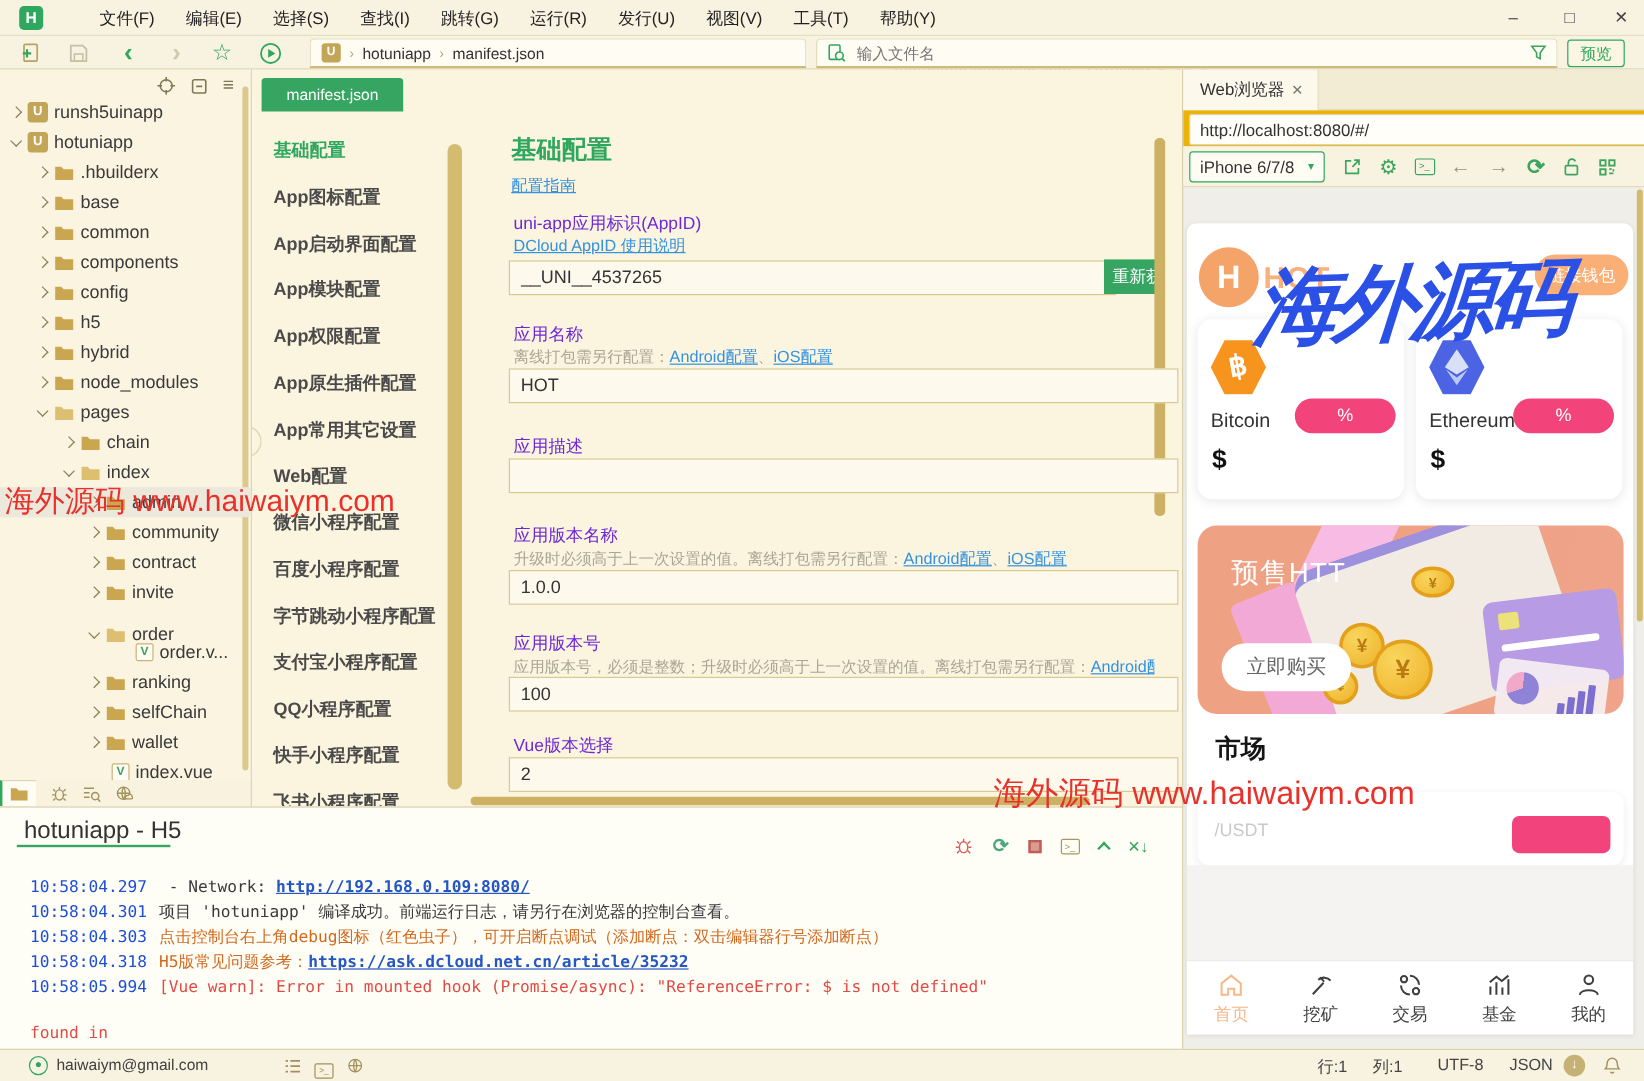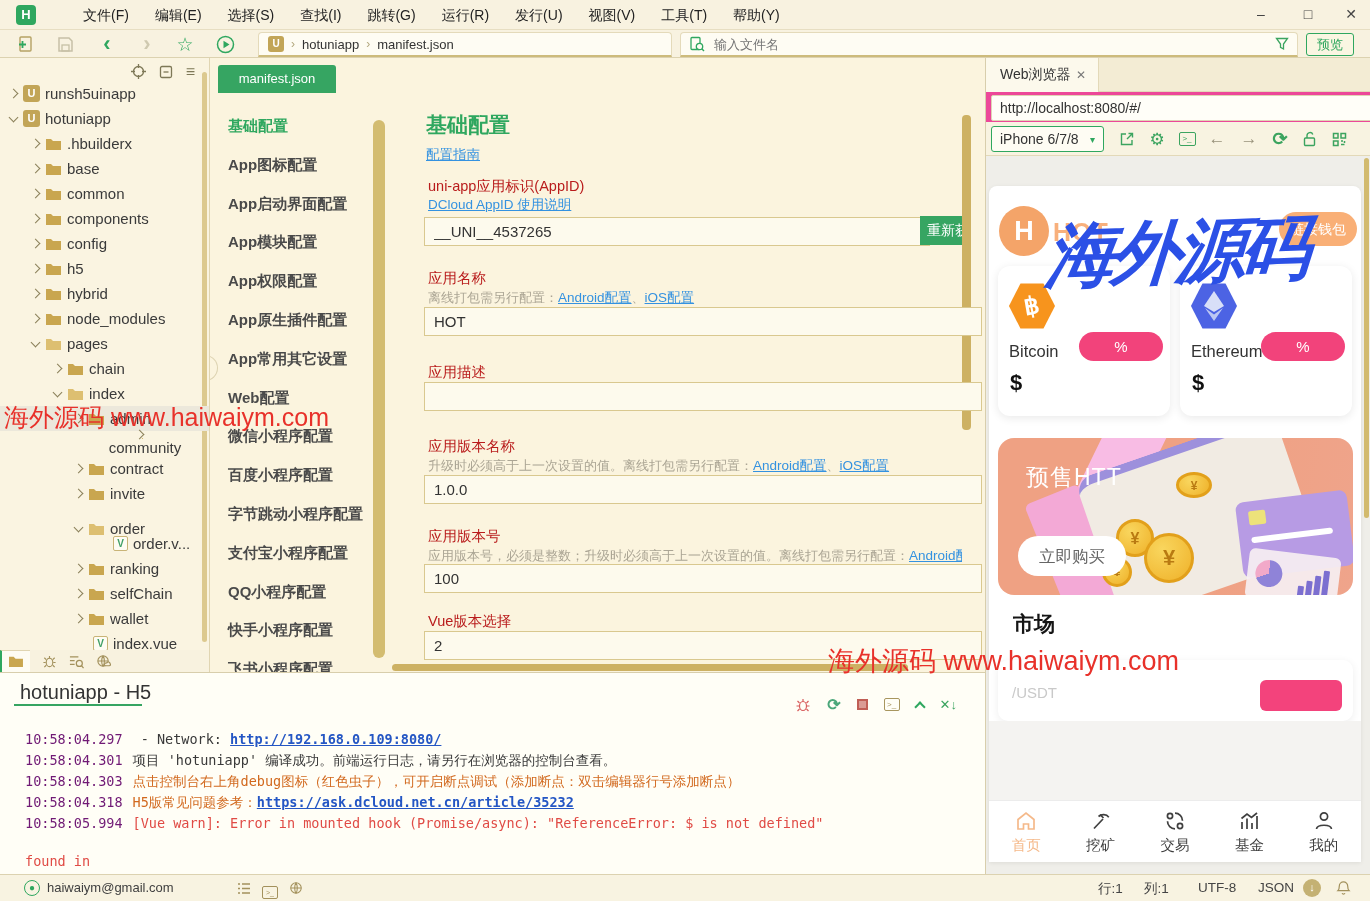--- a/index.html
+++ b/index.html
@@ -50,47 +50,47 @@
   .etab{position:absolute;left:8px;top:7px;width:118px;height:28px;background:#36A562;border-radius:3px 3px 0 0;color:#fff;font-size:13px;text-align:center;line-height:28px;}
   .cfgnav{position:absolute;left:0;top:35px;width:182px;height:579px;overflow:hidden;}
   .cfg-item{height:38.8px;line-height:38.8px;padding-left:18px;font-size:15px;font-weight:bold;color:#4A4A4A;white-space:nowrap;}
   .cfg-item.active{color:#2FA75F;}
   .cfg-scroll{position:absolute;left:163px;top:62px;width:12px;height:538px;background:#D3BC70;border-radius:6px;}
   .collapse-handle{position:absolute;left:-14px;top:297px;width:22px;height:26px;background:#FBF4DE;border:1px solid #DCD2B0;border-left:none;border-radius:0 13px 13px 0;color:#2FA75F;font-size:13px;text-align:center;line-height:24px;}
 
   .formpane{position:absolute;left:182px;top:35px;width:593px;height:579px;overflow:hidden;}
   .f-title{position:absolute;left:34px;top:18px;font-size:21px;font-weight:bold;color:#2FA75F;}
   .f-link{color:#3492E0;text-decoration:underline;font-size:13.5px;}
-  .f-label{position:absolute;font-size:14.5px;color:#b91c1c;}
+  .f-label{position:absolute;font-size:14.5px;color:#6d28d9;}
   .f-hint{position:absolute;font-size:13px;color:#ABA594;white-space:nowrap;overflow:hidden;}
   .ip{position:absolute;left:32px;width:538px;height:27px;background:#FDFAED;border:1px solid #D9C88F;font-size:15px;color:#333;padding:0 9px;font-family:"Liberation Sans",sans-serif;outline:none;}
   .regain-wrap{position:absolute;left:528px;top:123px;width:47px;height:29px;overflow:hidden;}
   .regain{width:70px;height:29px;background:#36A562;color:#fff;font-size:14px;line-height:29px;padding-left:7px;white-space:nowrap;}
   .form-scroll{position:absolute;left:570px;top:22px;width:9px;height:315px;background:#CDB163;border-radius:4px;}
   .form-hbar{position:absolute;left:0;top:571px;width:516px;height:7px;background:#CDB163;border-radius:4px;}
 
   
   .console{position:absolute;left:0;top:672px;width:985px;height:202px;background:#FFFEF6;border-top:1px solid #D8CEAC;overflow:hidden;}
   .con-tab{position:absolute;left:20px;top:8px;font-size:20px;color:#333;}
   .con-underline{position:absolute;left:14px;top:31px;width:128px;height:2px;background:#36A562;}
   .con-tools{position:absolute;right:28px;top:22px;display:flex;gap:16px;align-items:center;}
   .logs{position:absolute;left:25px;top:56px;font-family:"DejaVu Sans Mono","Liberation Mono",monospace;font-size:13.5px;line-height:21px;white-space:nowrap;}
-  .lt{color:#701a75;margin-right:10px;}
+  .lt{color:#1d4ed8;margin-right:10px;}
   .lx{color:#3A3A3A;} .lo{color:#D2691E;} .lr{color:#E04B45;}
   .llink{color:#2456C4;text-decoration:underline;font-weight:bold;}
   .foundin{position:absolute;left:25px;top:180px;font-family:"DejaVu Sans Mono","Liberation Mono",monospace;font-size:13.5px;color:#E04B45;}
   .con-stop{width:11px;height:11px;background:#DA9B94;border:2px solid #C05E55;}
   .con-box{width:16px;height:13px;border:1.5px solid #A8965E;border-radius:2px;color:#A8965E;font-size:8px;line-height:11px;text-align:center;}
   .chev-up{width:8px;height:8px;border-left:2px solid #2FA75F;border-top:2px solid #2FA75F;transform:rotate(45deg);margin-top:4px;}
 
   
   .rpanel{position:absolute;left:985px;top:58px;width:385px;height:816px;background:#EFEEE9;border-left:1px solid #D8CEAC;overflow:hidden;}
   .rtabs{position:absolute;left:0;top:0;width:385px;height:34px;background:#F3ECD4;border-bottom:1px solid #E3D9B8;}
   .rtab{position:absolute;left:0;top:0;width:113px;height:34px;background:#FCF9EC;border-right:1px solid #E3D9B8;font-size:14px;color:#333;display:flex;align-items:center;justify-content:space-between;padding:0 12px 0 14px;}
-  .urlrow{position:absolute;left:0;top:34px;width:385px;height:30px;background:#ec4899;}
+  .urlrow{position:absolute;left:0;top:34px;width:385px;height:30px;background:#eab308;}
   .urlinput{position:absolute;left:5px;top:3px;width:375px;height:24px;background:#FFFEF8;border:1px solid #DFD5B5;border-radius:2px;font-size:14px;color:#333;padding:0 8px;font-family:"Liberation Sans",sans-serif;outline:none;}
   .devrow{position:absolute;left:0;top:64px;width:385px;height:34px;background:#F8F3E1;border-bottom:1px solid #E3D9B8;}
   .devsel{position:absolute;left:5px;top:4px;width:113px;height:26px;border:1px solid #2FA75F;border-radius:3px;background:#FEFCF3;font-size:14px;color:#333;display:flex;align-items:center;justify-content:space-between;padding:0 8px;}
   .devsel .caret{color:#2FA75F;font-size:10px;}
   .dev-ic{position:absolute;top:0;height:34px;display:flex;align-items:center;justify-content:center;width:26px;}
 
   
   .screen{position:absolute;left:3px;top:128px;width:372px;height:676px;background:#fff;border-radius:8px 8px 0 0;box-shadow:0 1px 4px rgba(0,0,0,.08);overflow:hidden;}
   .wallet-pill{position:absolute;right:4px;top:26px;width:78px;height:34px;background:#F9AF76;border-radius:17px;color:#fff;font-size:14px;text-align:center;line-height:34px;}
   .applogo{position:absolute;left:10px;top:20px;width:50px;height:50px;border-radius:50%;background:#F4A469;color:#fff;font-weight:bold;font-size:27px;text-align:center;line-height:50px;}
@@ -307,21 +307,21 @@
         </svg>
         <span class="lbl">index</span>
       </div>
     <div class="trow pl3 hl-row" style="top:348px;">
         <span class="chev closed"></span>
         <svg width="17" height="14" viewBox="0 0 17 14">
           <path d="M1 2h5l2 2h8v9H1z" fill="#C9A64F"></path>
         </svg>
         <span class="lbl">admin</span>
       </div>
-    <div class="trow pl3" style="top:373px;flex-direction:column;">
+    <div class="trow pl3" style="top:373px;">
         <span class="chev closed"></span>
         <svg width="17" height="14" viewBox="0 0 17 14">
           <path d="M1 2h5l2 2h8v9H1z" fill="#C9A64F"></path>
         </svg>
         <span class="lbl">community</span>
       </div>
     <div class="trow pl3" style="top:398px;">
         <span class="chev closed"></span>
         <svg width="17" height="14" viewBox="0 0 17 14">
           <path d="M1 2h5l2 2h8v9H1z" fill="#C9A64F"></path>

